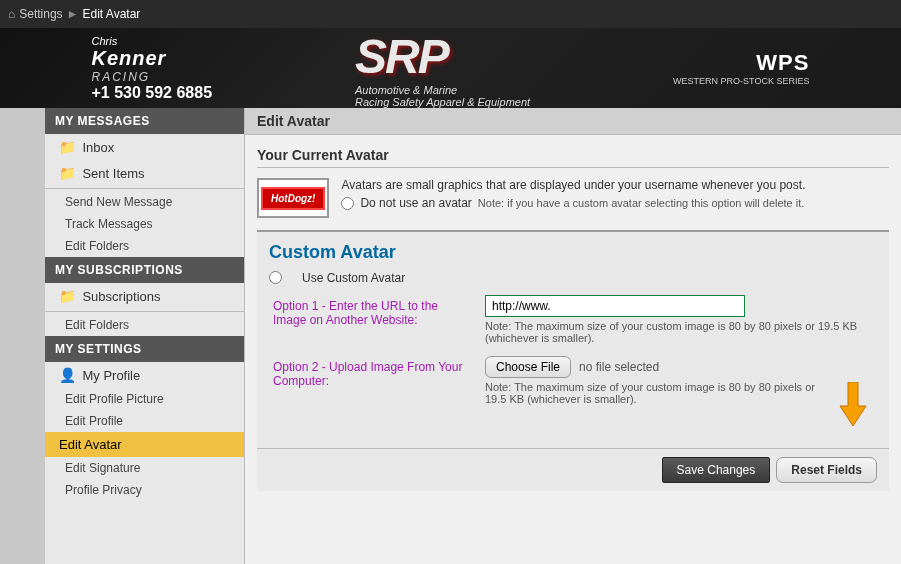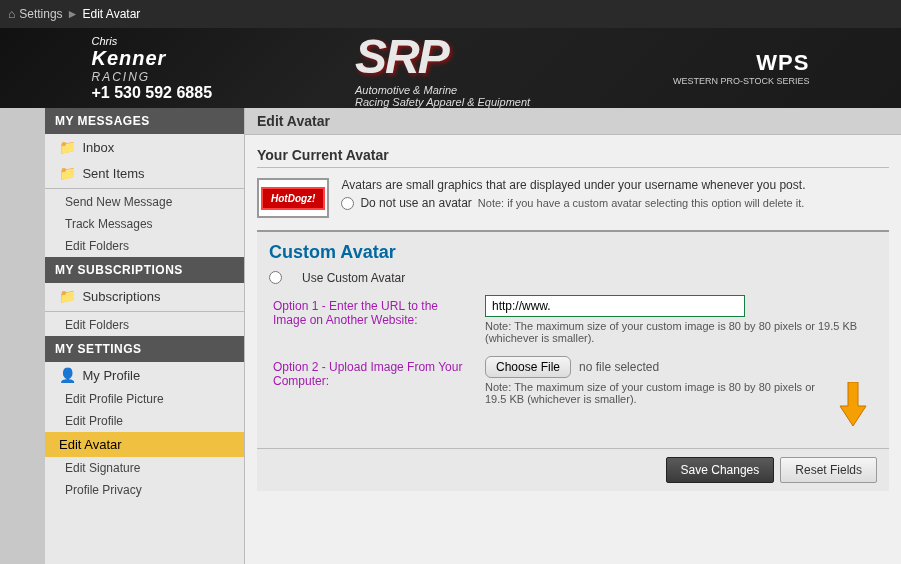--- a/index.html
+++ b/index.html
@@ -68,21 +68,21 @@
 
     .file-upload-area { display: flex; align-items: center; gap: 8px; }
     .choose-file-btn { background: linear-gradient(to bottom, #f5f5f5, #ddd); border: 1px solid #999; padding: 3px 10px; font-size: 12px; cursor: pointer; border-radius: 6px; }
     .no-file-text { font-size: 12px; color: #555; }
 
     .arrow-indicator { font-size: 36px; color: #f5a000; margin-top: 4px; display: flex; justify-content: center; }
 
     
     .action-bar { display: flex; justify-content: flex-end; gap: 6px; padding: 8px 12px; border-top: 1px solid #bbb; background: #e8e8e8; position: sticky; bottom: 16px; }
     .btn-save { background: linear-gradient(to bottom, #5a5a5a, #3a3a3a); color: #fff; border: 1px solid #222; padding: 5px 14px; font-size: 12px; cursor: pointer; border-radius: 2px; }
-    .btn-reset { background: linear-gradient(to bottom, #f5f5f5, #ddd); color: #333; border: 1px solid #999; padding: 5px 14px; font-size: 12px; cursor: pointer; border-radius: 2px; }
+    .btn-reset { background: linear-gradient(to bottom, #f5f5f5, #ddd); color: #333; border: 1px solid #999; padding: 5px 14px; font-size: 12px; cursor: pointer; border-radius: 7px; font-weight: bold; }
 
     
     .arrow-svg { display: block; }
   </style>
 </head>
 <body>
 
 <div id="topbar">
   <div class="breadcrumb">
     <span class="home-icon">⌂</span>

